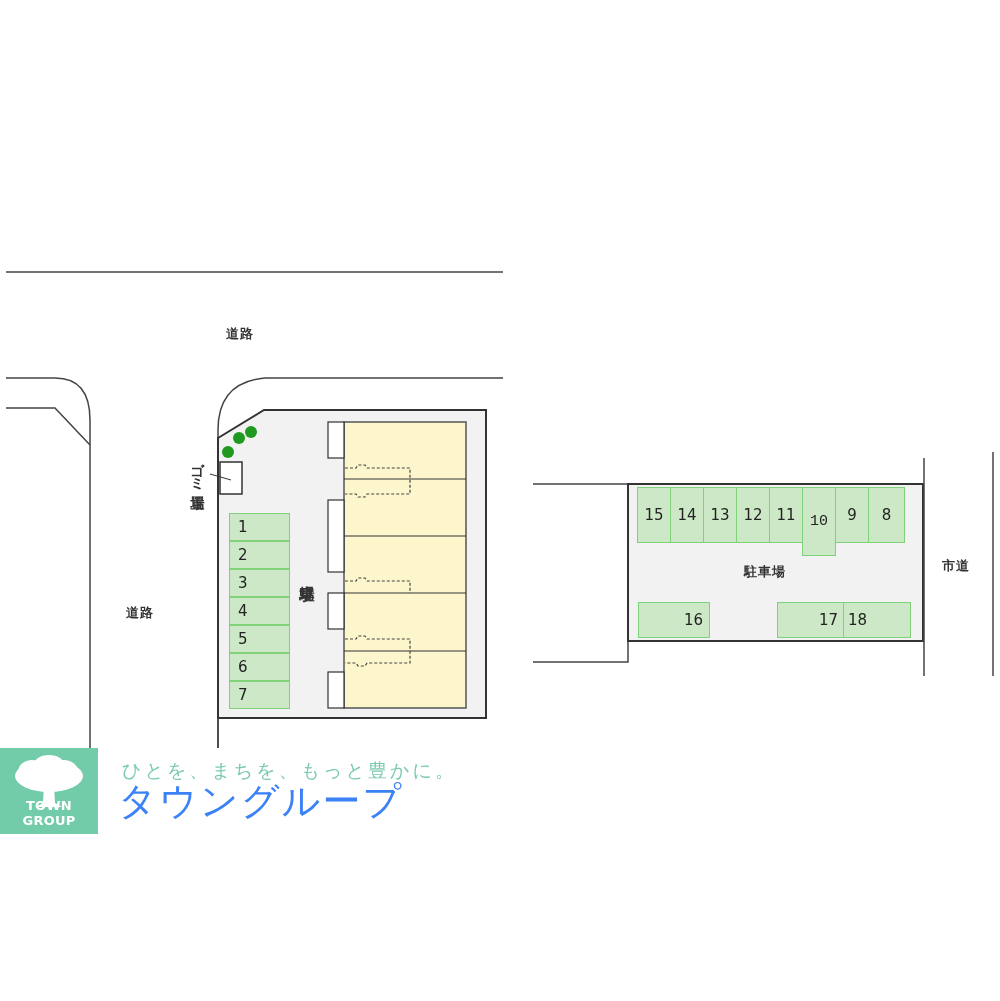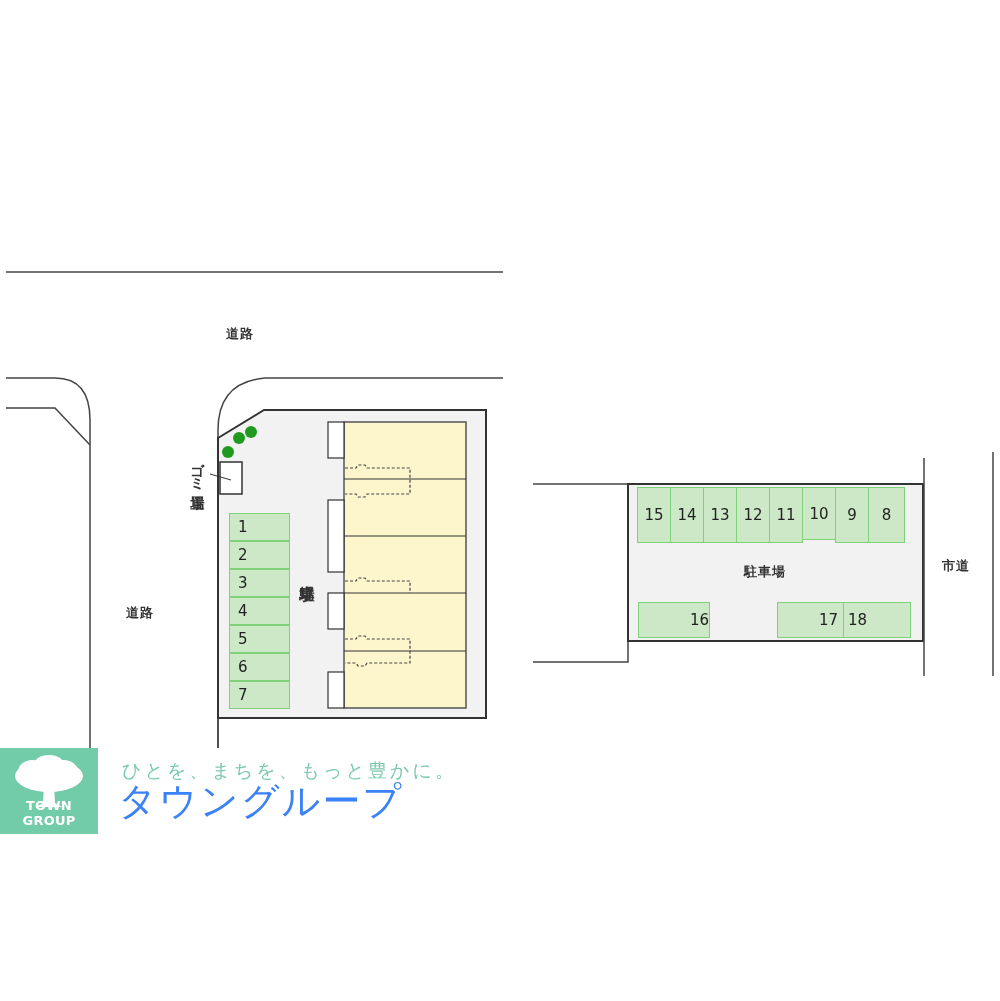--- a/index.html
+++ b/index.html
@@ -76,25 +76,25 @@
 <div class="slot vslot" style="left:229px; top:597px; width:61px; height:28px;">4</div>
 <div class="slot vslot" style="left:229px; top:625px; width:61px; height:28px;">5</div>
 <div class="slot vslot" style="left:229px; top:653px; width:61px; height:28px;">6</div>
 <div class="slot vslot" style="left:229px; top:681px; width:61px; height:28px;">7</div>
 
 <div class="slot hslot" style="left:637px; top:487px; width:34px; height:56px;">15</div>
 <div class="slot hslot" style="left:670px; top:487px; width:34px; height:56px;">14</div>
 <div class="slot hslot" style="left:703px; top:487px; width:34px; height:56px;">13</div>
 <div class="slot hslot" style="left:736px; top:487px; width:34px; height:56px;">12</div>
 <div class="slot hslot" style="left:769px; top:487px; width:34px; height:56px;">11</div>
-<div class="slot hslot" style="left:802px; top:487px; width:34px; height:53px;">10</div>
+<div class="slot hslot" style="left:802px; top:487px; width:34px; height:69px;font-family:Liberation Mono, monospace;">10</div>
 <div class="slot hslot" style="left:835px; top:487px; width:34px; height:56px;">9</div>
 <div class="slot hslot" style="left:868px; top:487px; width:37px; height:56px;">8</div>
 
-<div class="slot" style="left:638px; top:602px; width:72px; height:36px; justify-content:flex-end; padding-right:0;">16</div>
+<div class="slot" style="left:638px; top:602px; width:72px; height:36px; justify-content:flex-end; padding-right:6px;">16</div>
 <div class="slot" style="left:777px; top:602px; width:67px; height:36px; justify-content:flex-end; padding-right:5px;">17</div>
 <div class="slot" style="left:843px; top:602px; width:68px; height:36px; justify-content:flex-start; padding-left:4px;">18</div>
 
 <div class="logo-box">
   <svg width="98" height="70" viewBox="0 0 98 70" style="position:absolute;left:0;top:0;">
     <ellipse cx="49" cy="28" rx="34" ry="16" fill="#ffffff"></ellipse>
     <ellipse cx="32" cy="24" rx="14" ry="12" fill="#ffffff"></ellipse>
     <ellipse cx="64" cy="24" rx="14" ry="12" fill="#ffffff"></ellipse>
     <ellipse cx="49" cy="18" rx="16" ry="11" fill="#ffffff"></ellipse>
     <path d="M44 36 L54 36 L55 55 L62 59 L36 59 L43 55 Z" fill="#ffffff"></path>

